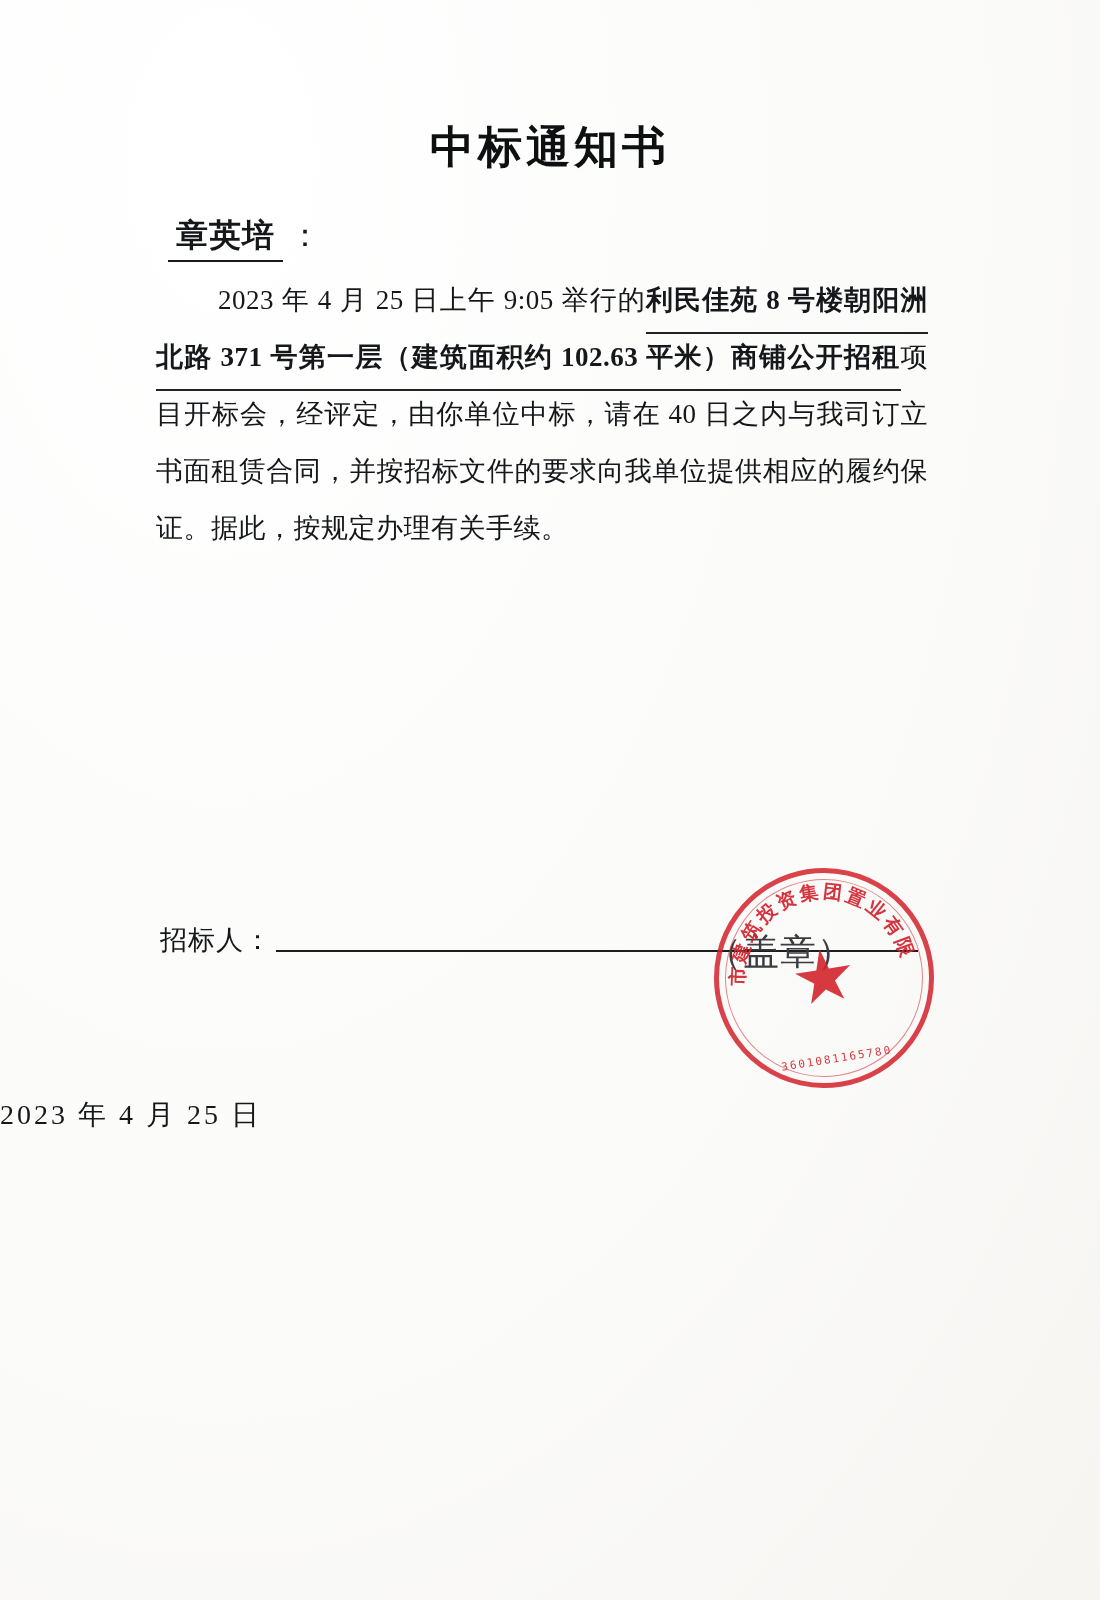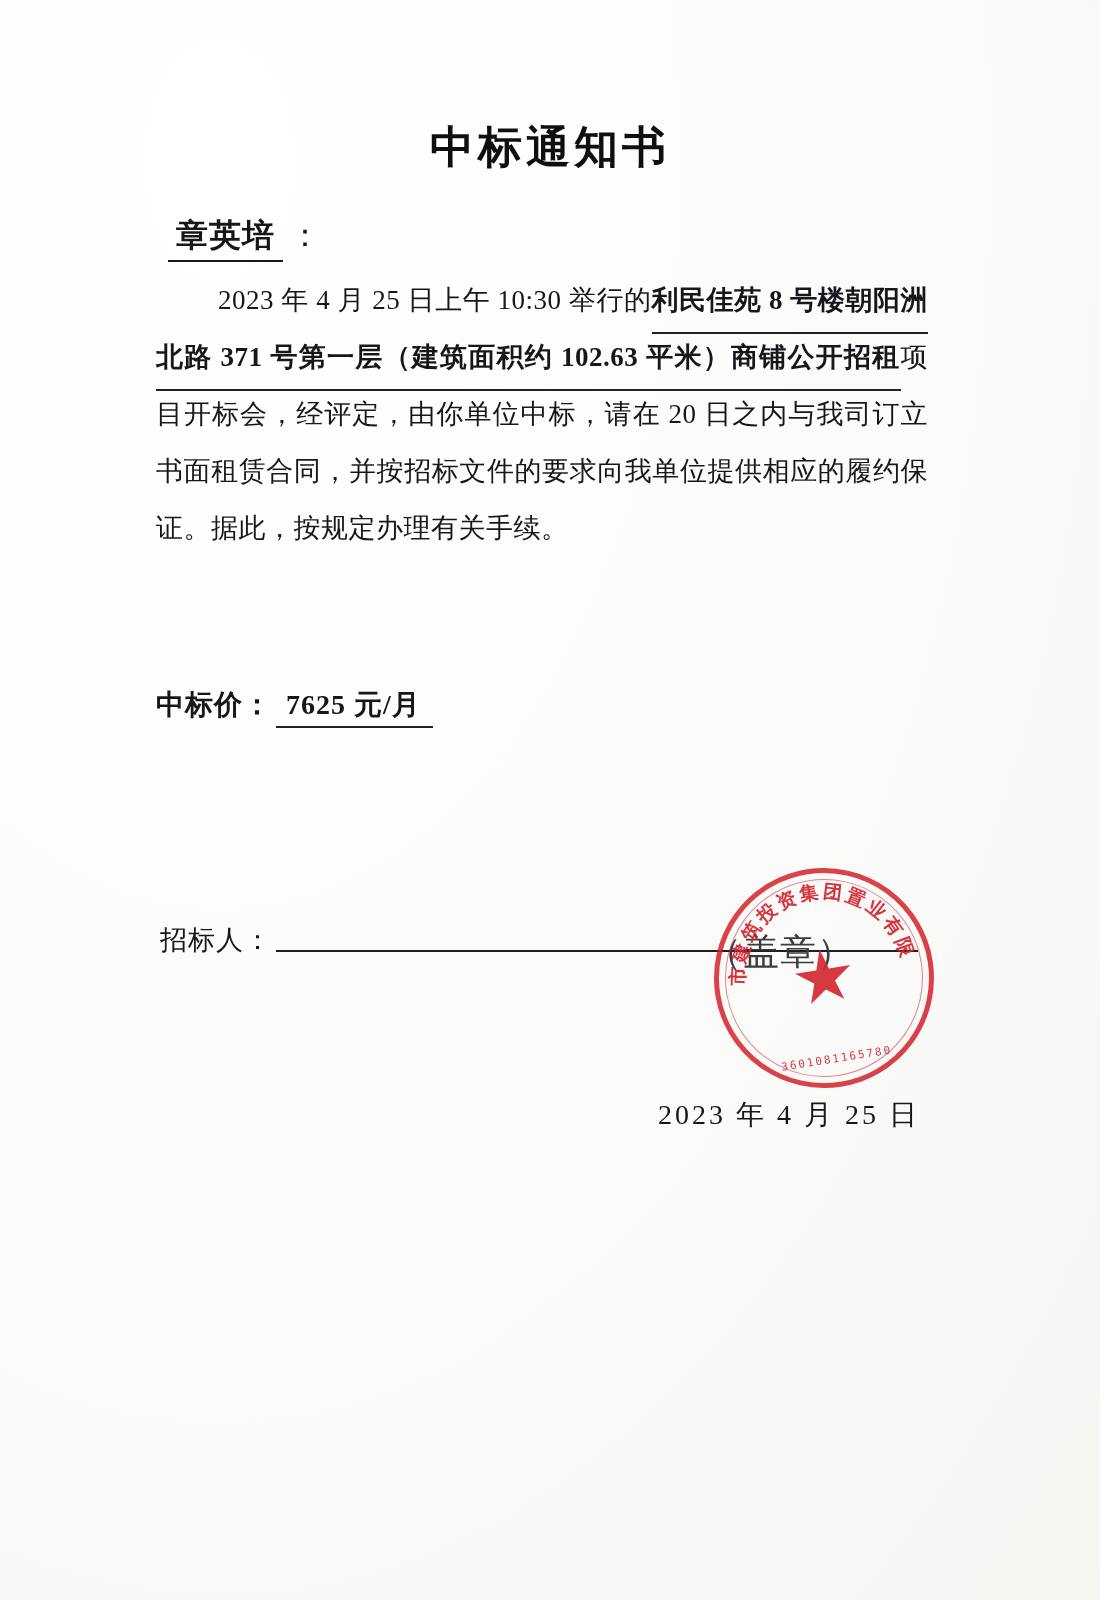--- a/index.html
+++ b/index.html
@@ -121,21 +121,21 @@
     border-bottom: 2px solid #1c1e21;
     height: 28px;
     margin: 0 2px 6px 4px;
   }
 
   .doc-date {
     position: absolute;
     top: 1096px;
     left: 0;
     width: 920px;
-    text-align: right;
+    text-align: left;
     font-size: 28px;
     letter-spacing: 3px;
   }
 
   
   .seal {
     position: absolute;
     left: 714px;
     top: 868px;
     width: 220px;
@@ -205,26 +205,23 @@
 <div class="page">
   <div class="paper-tint"></div>
 
   <div class="doc-title">中标通知书</div>
 
   <div class="salutation">
     <span class="name">章英培</span><span class="colon">：</span>
   </div>
 
   <div class="body-text">
-    <span class="indent"></span><span>2023 年 4 月 25 日上午 10:30 举行的</span><span class="under-bold">利民佳苑 8 号楼朝阳洲北路 371 号第一层（建筑面积约 102.63 平米）商铺公开招租</span><span>项目开标会，经评定，由你单位中标，请在 20 日之内与我司订立书面租赁合同，并按招标文件的要求向我单位提供相应的履约保证。据此，按规定办理有关手续。</span>
-  </div>
-
-  <div class="price-line">
-    <span class="label">中标价：</span><span class="value">7625 元/月</span>
-  </div>
+    <span class="indent"></span><span>2023 年 4 月 25 日上午 9:05 举行的</span><span class="under-bold">利民佳苑 8 号楼朝阳洲北路 371 号第一层（建筑面积约 102.63 平米）商铺公开招租</span><span>项目开标会，经评定，由你单位中标，请在 40 日之内与我司订立书面租赁合同，并按招标文件的要求向我单位提供相应的履约保证。据此，按规定办理有关手续。</span>
+  </div>
+
 
   <div class="signature-row">
     <span class="sig-label">招标人：</span>
     <span class="sig-line"></span>
   </div>
 
   <div class="seal-overlap-note">（盖章）</div>
 
   <div class="seal">
     <div class="ring"></div>

